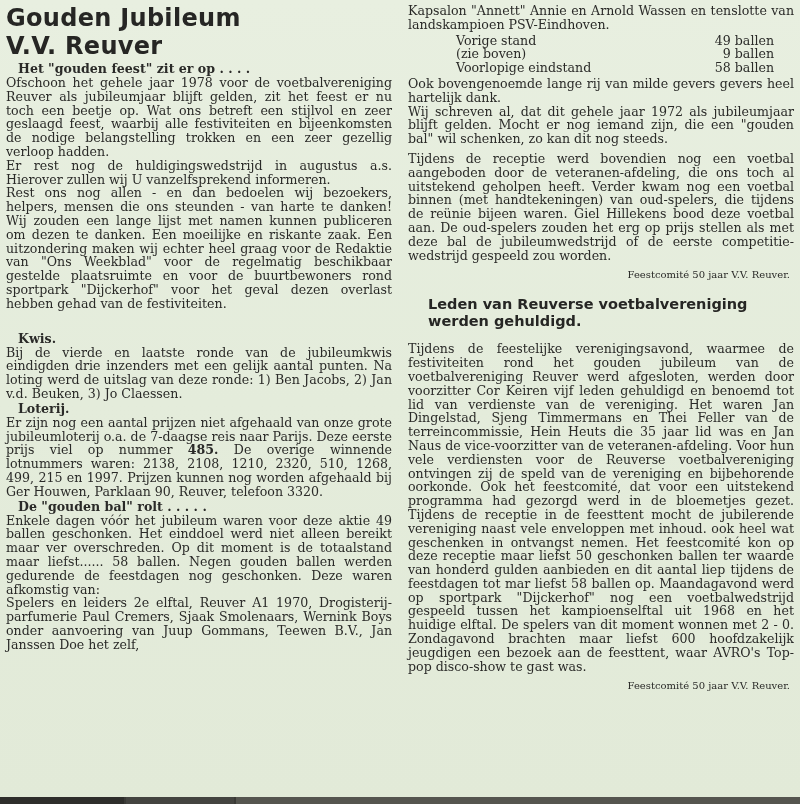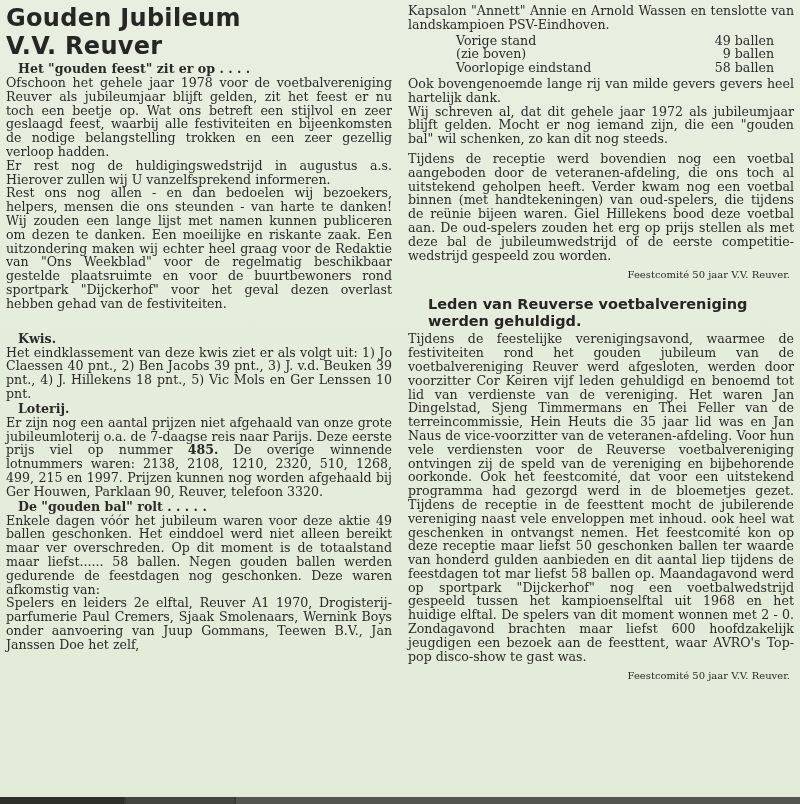--- a/index.html
+++ b/index.html
@@ -42,21 +42,21 @@
       margin: 1px 0 0 12px;
     }
     .sig {
       font-size: 10px; line-height: 14px; text-align: right; margin: 6px 4px 0 0;
     }
     .head2 {
       font-family: "DejaVu Sans", sans-serif;
       font-weight: bold;
       font-size: 14.5px;
       line-height: 17px;
-      margin: 14px 0 2px 20px;
+      margin: 14px 0 12px 20px;
       color: #262624;
     }
     .tally { margin: 2px 0 2px 48px; width: 318px; }
     .tally-row { display: flex; justify-content: space-between; font-size: 12.6px; line-height: 13.8px; }
     .gap { height: 6px; }
     .bottom-bar {
       position: absolute; left: 0; top: 797px; width: 800px; height: 7px;
       background: #3a3a36;
     }
     .bottom-bar .seg1 { position: absolute; left: 0; width: 124px; height: 7px; background: #2e2e2b; }
@@ -71,21 +71,21 @@
   <div class="col col-left">
     <div class="title">
       <div>Gouden Jubileum</div>
       <div>V.V. Reuver</div>
     </div>
     <div class="sub">Het "gouden feest" zit er op . . . .</div>
     <p class="p">Ofschoon het gehele jaar 1978 voor de voetbalvereniging Reuver als jubileumjaar blijft gelden, zit het feest er nu toch een beetje op. Wat ons betreft een stijlvol en zeer geslaagd feest, waarbij alle festiviteiten en bijeenkomsten de nodige belangstelling trokken en een zeer gezellig verloop hadden.</p>
     <p class="p">Er rest nog de huldigingswedstrijd in augustus a.s. Hierover zullen wij U vanzelfsprekend informeren.</p>
     <p class="p">Rest ons nog allen - en dan bedoelen wij bezoekers, helpers, mensen die ons steunden - van harte te danken! Wij zouden een lange lijst met namen kunnen publiceren om dezen te danken. Een moeilijke en riskante zaak. Een uitzondering maken wij echter heel graag voor de Redaktie van "Ons Weekblad" voor de regelmatig beschikbaar gestelde plaatsruimte en voor de buurtbewoners rond sportpark "Dijckerhof" voor het geval dezen overlast hebben gehad van de festiviteiten.</p>
     <div class="sub" style="margin-top:21px">Kwis.</div>
-    <p class="p">Het eindklassement van deze kwis ziet er als volgt uit: 1) Jo Claessen 40 pnt., 2) Ben Jacobs 39 pnt., 3) J. v.d. Beuken 39 pnt., 4) J. Hillekens 18 pnt., 5) Vic Mols en Ger Lenssen 10 pnt.</p>
+    <p class="p">Bij de vierde en laatste ronde van de jubileumkwis eindigden drie inzenders met een gelijk aantal punten. Na loting werd de uitslag van deze ronde: 1) Ben Jacobs, 2) Jan v.d. Beuken, 3) Jo Claessen.</p>
     <div class="sub">Loterij.</div>
     <p class="p"><span>Er zijn nog een aantal prijzen niet afgehaald van onze grote jubileumloterij o.a. de 7-daagse reis naar Parijs. Deze eerste prijs viel op nummer </span><b>485.</b><span> De overige winnende lotnummers waren: 2138, 2108, 1210, 2320, 510, 1268, 499, 215 en 1997. Prijzen kunnen nog worden afgehaald bij Ger Houwen, Parklaan 90, Reuver, telefoon 3320.</span></p>
     <div class="sub">De "gouden bal" rolt . . . . .</div>
     <p class="p">Enkele dagen vóór het jubileum waren voor deze aktie 49 ballen geschonken. Het einddoel werd niet alleen bereikt maar ver overschreden. Op dit moment is de totaalstand maar liefst...... 58 ballen. Negen gouden ballen werden gedurende de feestdagen nog geschonken. Deze waren afkomstig van:</p>
     <p class="p">Spelers en leiders 2e elftal, Reuver A1 1970, Drogisterij-parfumerie Paul Cremers, Sjaak Smolenaars, Wernink Boys onder aanvoering van Juup Gommans, Teewen B.V., Jan Janssen Doe het zelf,</p>
   </div>
 
   <div class="col col-right">
     <p class="p" style="margin-top:4px">Kapsalon "Annett" Annie en Arnold Wassen en tenslotte van landskampioen PSV-Eindhoven.</p>
     <div class="tally">

